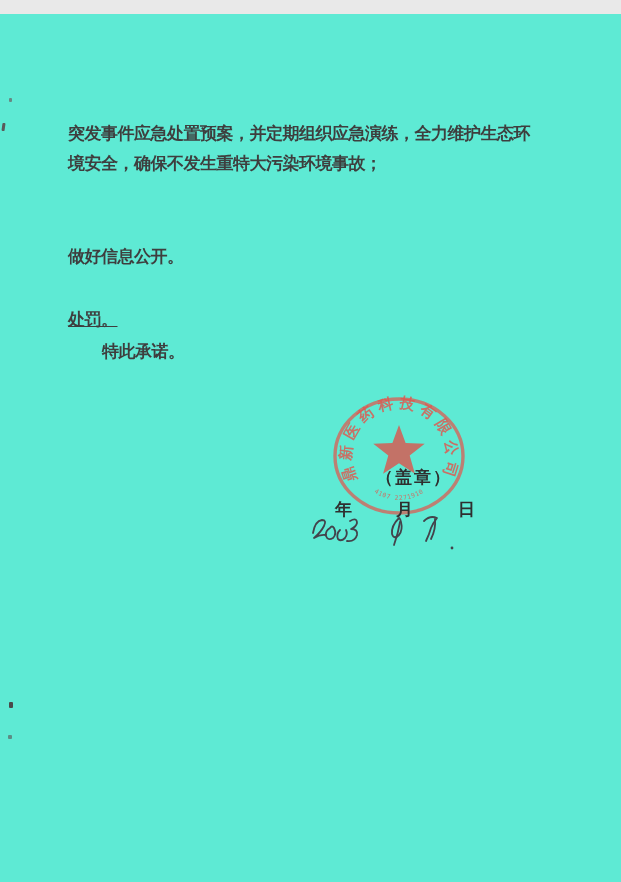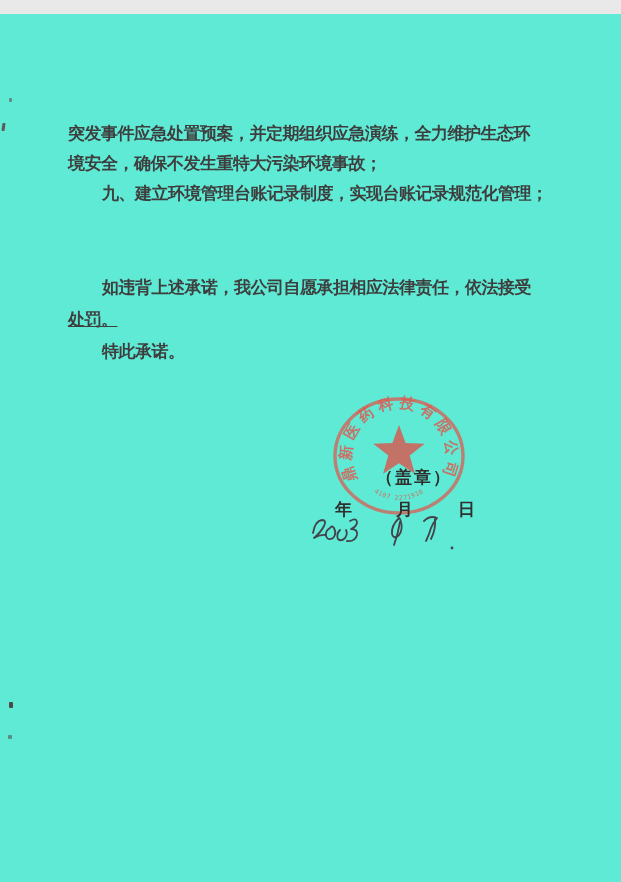--- a/index.html
+++ b/index.html
@@ -68,22 +68,21 @@
   #speck-3{left:9px;top:688px;width:4px;height:6px;background:#4a4a4a;border-radius:1px;}
   #speck-4{left:8px;top:721px;width:4px;height:4px;background:#5a5a5a;opacity:.65;border-radius:1px;}
 </style>
 </head>
 <body>
 
 <div id="page">
 
   <div class="line" style="top:110px;">突发事件应急处置预案，并定期组织应急演练，全力维护生态环</div>
   <div class="line" style="top:140px;text-align:center;">境安全，确保不发生重特大污染环境事故；</div>
-  <div class="line indent" style="top:170px;">九、建立环境管理台账记录制度，实现台账记录规范化管理；</div>
-  <div class="line indent" style="top:264px;">如违背上述承诺，我公司自愿承担相应法律责任，依法接受</div>
+  <div class="line" style="top:233px;">做好信息公开。</div>
   <div class="line" style="top:296px;text-decoration:underline;">处罚。</div>
   <div class="line indent" style="top:328px;">特此承诺。</div>
 
   <svg id="seal-svg" width="150" height="140" viewBox="0 0 150 140">
     <defs>
       <path id="arcTop" d="M 33.3 91.4 A 48 48 0 1 1 114.7 91.4" fill="none"></path>
       <path id="arcBottom" d="M 39.3 93.1 A 44 44 0 0 0 108.7 93.1" fill="none"></path>
     </defs>
     <ellipse cx="74" cy="66" rx="64" ry="57" fill="none" stroke="#e0574e" stroke-width="3.4" opacity="0.72"></ellipse>
     <polygon points="74,35 80.6,52.9 99.7,53.7 84.7,65.5 89.9,83.8 74,73.3 58.1,83.8 63.3,65.5 48.3,53.7 67.4,52.9" fill="#dc544b" opacity="0.8"></polygon>

